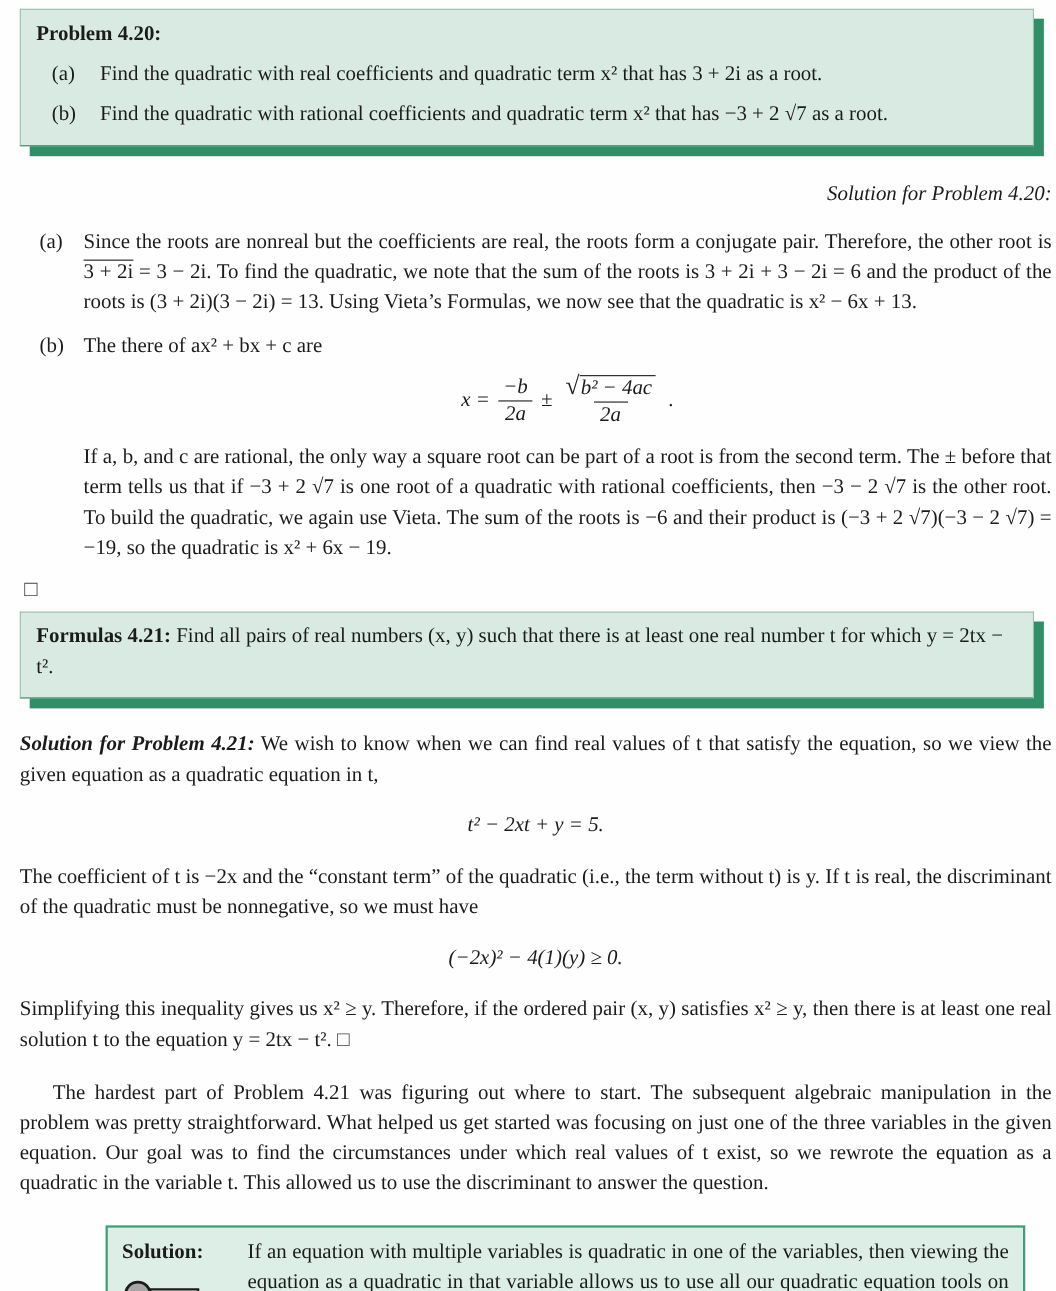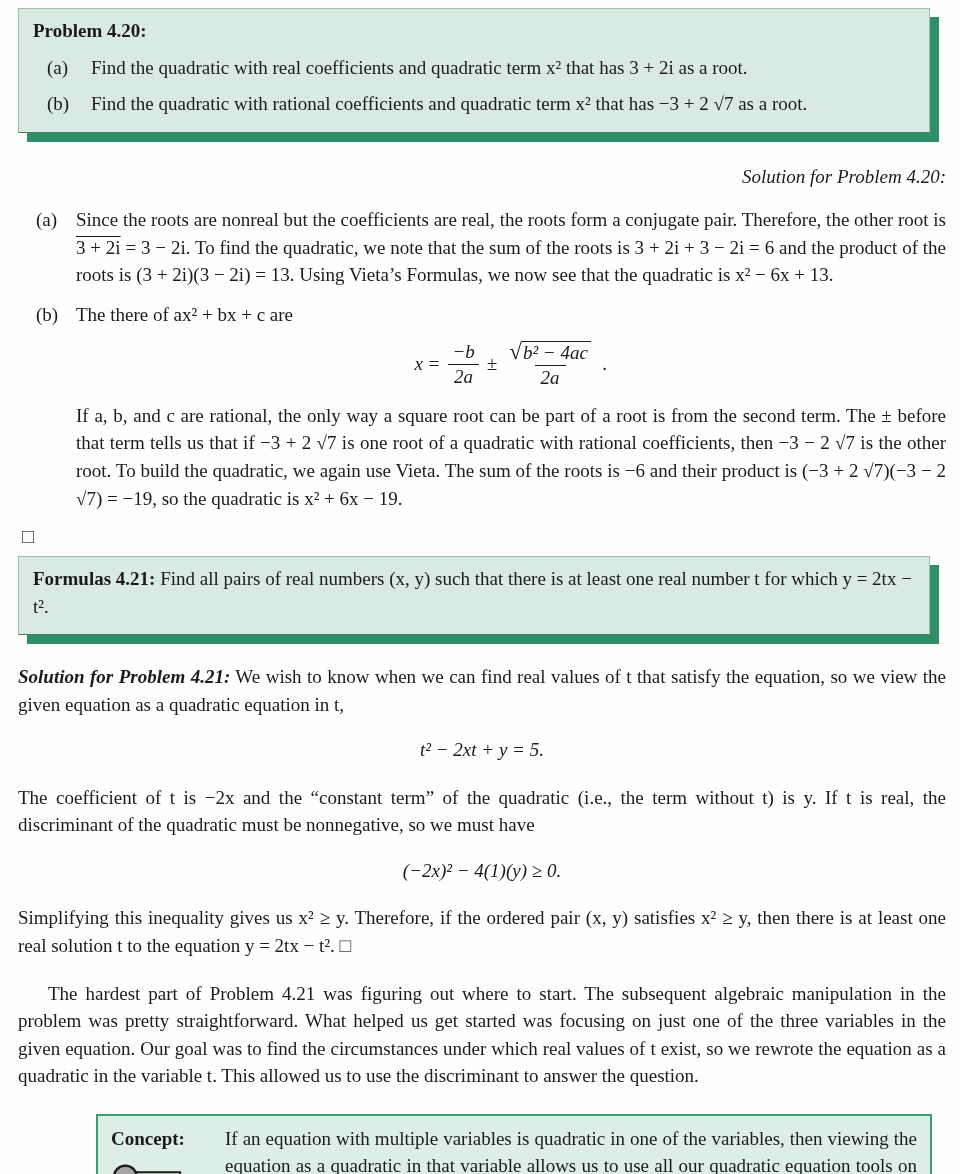--- a/index.html
+++ b/index.html
@@ -5,21 +5,21 @@
   html, body {
     margin: 0;
     padding: 0;
     background: #ffffff;
   }
   .page {
     position: relative;
     width: 960px;
     height: 1174px;
     box-sizing: border-box;
-    padding: 8px 14px 0 18px;
+    padding: 8px 4px 0 18px;
     overflow: hidden;
     background: var(--page-bg, #fefefe);
     color: var(--text, #1b1b1b);
     font-family: "Liberation Serif", "DejaVu Serif", serif;
     font-size: 19px;
     line-height: 1.45;
   }
 
   
   .problem-box {
@@ -157,21 +157,21 @@
   <div class="display-eq" style="margin:18px 0 20px;">
     <span class="math">(−2x)² − 4(1)(y) ≥ 0.</span>
   </div>
 
   <p class="para"><span>Simplifying this inequality gives us x² ≥ y.  Therefore, if the ordered pair (x, y) satisfies x² ≥ y, then there is at least one real solution t to the equation y = 2tx − t². </span><span class="qed-inline">□</span></p>
 
   <p class="para discussion">The hardest part of Problem 4.21 was figuring out where to start.  The subsequent algebraic manipulation in the problem was pretty straightforward.  What helped us get started was focusing on just one of the three variables in the given equation.  Our goal was to find the circumstances under which real values of t exist, so we rewrote the equation as a quadratic in the variable t.  This allowed us to use the discriminant to answer the question.</p>
 
   <div class="concept-box">
     <div class="concept-left">
-      <div class="concept-label">Concept:</div>
+      <div class="concept-label">Solution:</div>
       <div class="key-wrap">
         <svg width="74" height="34" viewBox="0 0 78 36" aria-hidden="true">
           <circle cx="15" cy="19" r="12" fill="#a6a6a6" stroke="#1b1b1b" stroke-width="2.6"></circle>
           <path d="M27 14 L73 14 L73 29 L64 29 L64 23 L58 23 L58 29 L49 29 L49 23 L27 23 Z" fill="#e9efe9" stroke="#1b1b1b" stroke-width="2.2" stroke-linejoin="miter"></path>
           <line x1="29" y1="18.5" x2="71" y2="18.5" stroke="#1b1b1b" stroke-width="1.4"></line>
         </svg>
       </div>
     </div>
     <div class="concept-text">If an equation with multiple variables is quadratic in one of the variables, then viewing the equation as a quadratic in that variable allows us to use all our quadratic equation tools on the problem.</div>
   </div>

